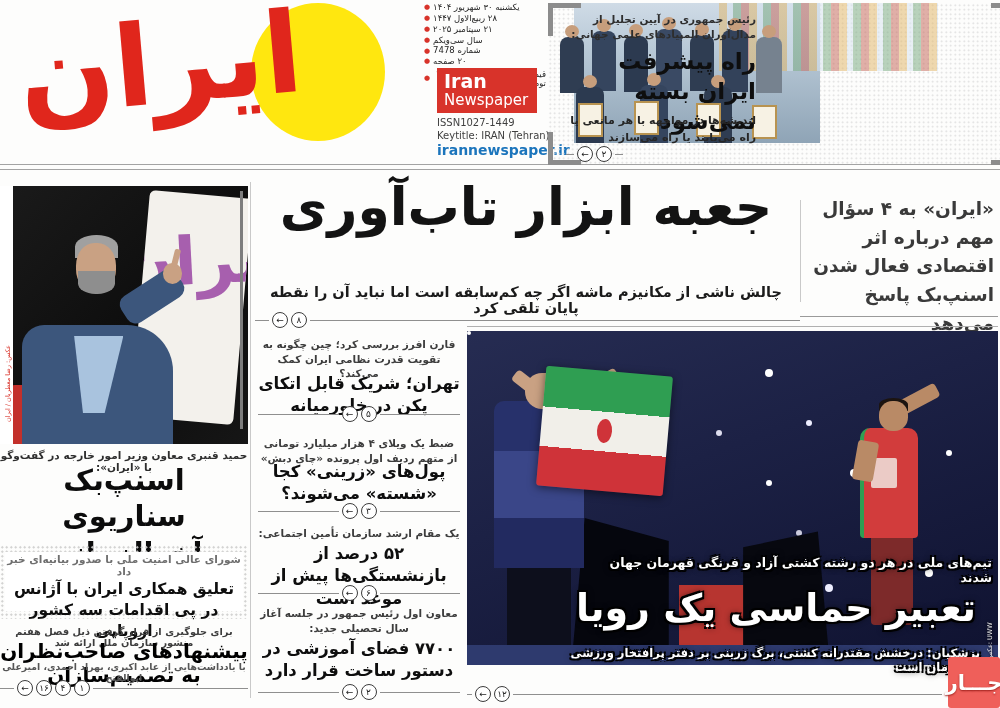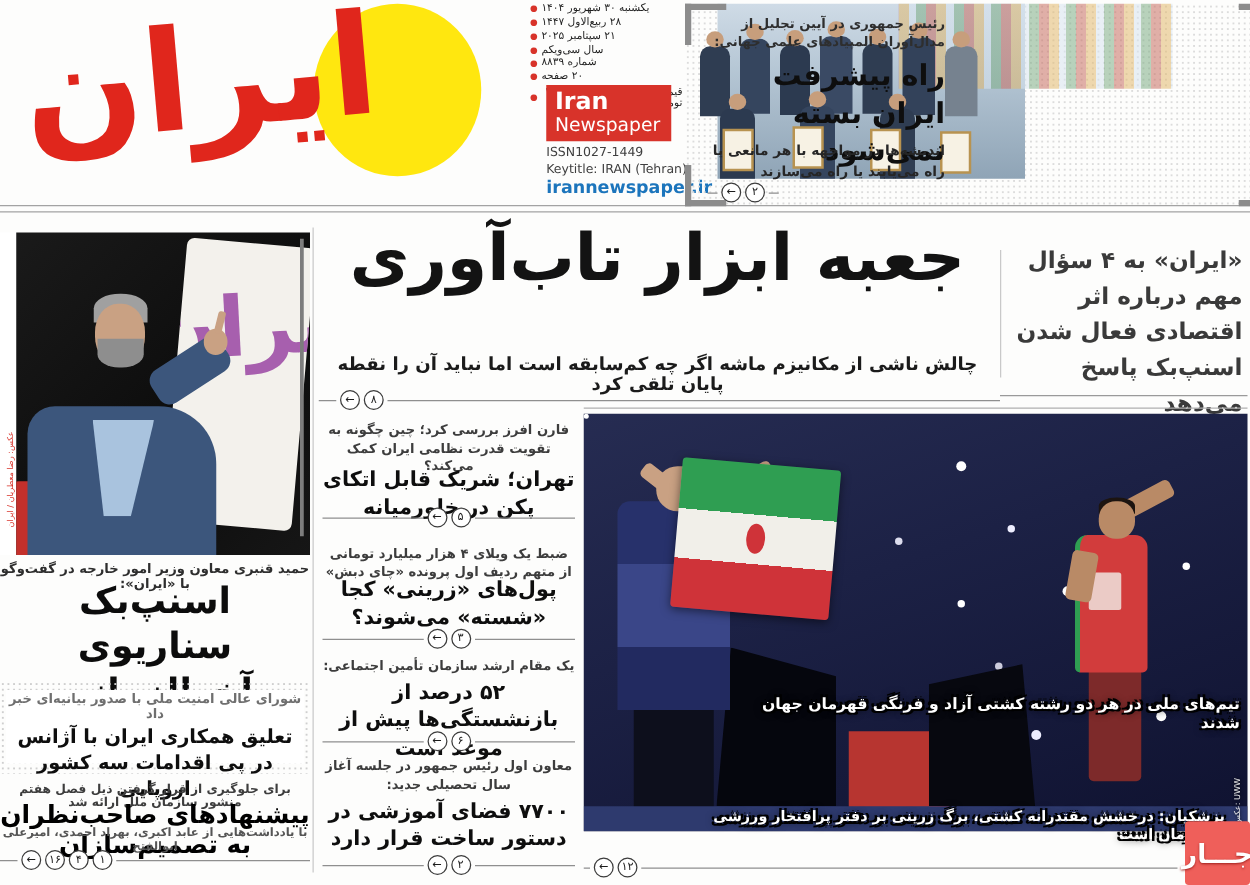--- a/index.html
+++ b/index.html
@@ -146,21 +146,21 @@
     <div class="date-row">
         <span class="blt">●</span>
         <span>۲۱ سپتامبر ۲۰۲۵</span>
       </div>
     <div class="date-row">
         <span class="blt">●</span>
         <span>سال سی‌ویکم</span>
       </div>
     <div class="date-row">
         <span class="blt">●</span>
-        <span>شماره ۸۸۳۹</span>
+        <span>شماره 7478</span>
       </div>
     <div class="date-row">
         <span class="blt">●</span>
         <span>۲۰ صفحه</span>
       </div>
     <div class="date-row" style="margin-top:3px;">
         <span class="blt">●</span>
         <span>قیمت در سراسر کشور: ۱۰۰۰۰ تومان</span>
       </div>
   </div>
@@ -333,20 +333,21 @@
     <div class="wr-torso"></div>
     <div class="wr-chest"></div>
     <div class="wr-arm2"></div>
     <div class="wr-salute"></div>
     <div class="wr-hairc"></div>
     <div class="wr-head"></div>
     <div class="wr-mat"></div>
   </div>
 
   <div class="abs wr-topline outline-txt rtl">تیم‌های ملی در هر دو رشته کشتی آزاد و فرنگی قهرمان جهان شدند</div>
+  <div class="abs wr-headline outline-txt rtl">تعبیر حماسی یک رویا</div>
   <div class="abs wr-subline outline-txt rtl">پزشکیان: درخشش مقتدرانه کشتی، برگ زرینی بر دفتر پرافتخار ورزشی کشورمان است</div>
   <div class="abs wr-credit">
     <span>عکس: UWW</span>
   </div>
 
   <div class="ref-row" style="left:467px;top:686px;width:475px;">
     <span class="seg" style="width:5px;"></span>
     <span class="circ">←</span>
     <span class="circ">۱۲</span>
     <span class="seg grow"></span>

